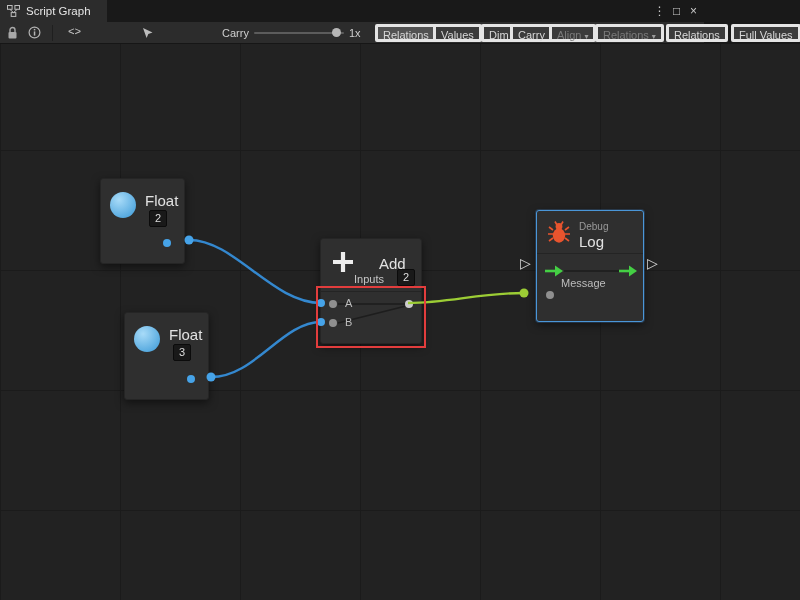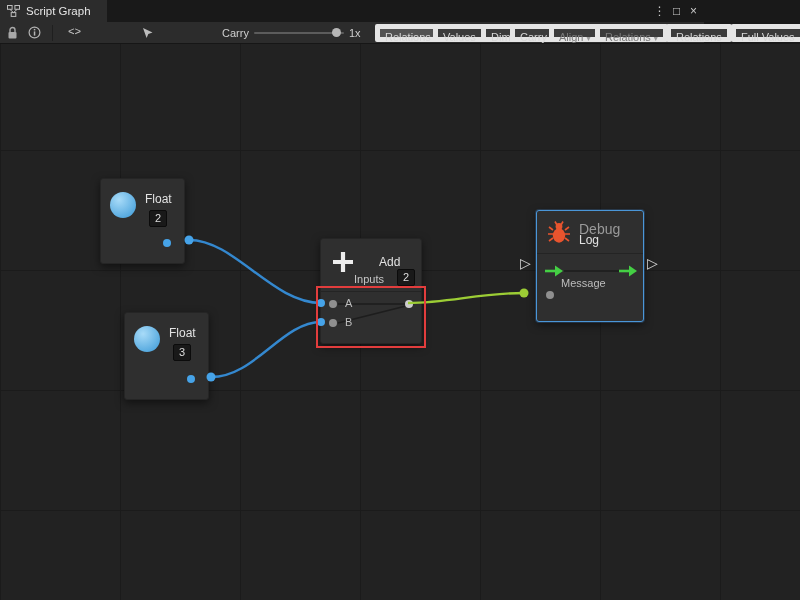--- a/index.html
+++ b/index.html
@@ -10,51 +10,51 @@
   
   .titlebar{position:relative;height:22px;background:#191919;display:flex}
   .tab{display:flex;align-items:center;gap:6px;padding:0 16px 0 7px;background:#2c2c2c;color:#e6e6e6;font-size:11.5px;height:22px;cursor:default}
   .win-controls{position:absolute;right:2px;top:0;height:22px;display:flex;align-items:center;color:#c9c9c9}
   .win-controls span{width:17px;text-align:center;font-size:12px;line-height:22px;cursor:default}
 
   
   .toolbar{position:relative;height:22px;background:#2c2c2c;border-bottom:1px solid #161616;font-size:11px;color:#d4d4d4}
   .toolbar .abs{position:absolute}
   .tb-divider{position:absolute;left:52px;top:3px;width:1px;height:16px;background:#1f1f1f}
-  .tbtn{position:absolute;top:2px;height:18px;line-height:16px;padding:0 5px;background:#3b3b3b;border:5px solid #e5e5e5;border-radius:2px;color:#d8d8d8;font-size:11px;cursor:default;white-space:nowrap}
+  .tbtn{position:absolute;top:2px;height:18px;line-height:16px;padding:0 5px;background:#3b3b3b;border:3px solid #e5e5e5;border-radius:2px;color:#d8d8d8;font-size:11px;cursor:default;white-space:nowrap}
   .tbtn.active{background:#525252}
   .tbtn.disabled{color:#7b7b7b}
   .tbtn .arrow{font-size:8px;color:#9a9a9a;margin-left:3px}
   .zoom-track{position:absolute;left:254px;top:10px;width:90px;height:2px;background:#5c5c5c;border-radius:1px}
   .zoom-handle{position:absolute;left:332px;top:6px;width:9px;height:9px;border-radius:50%;background:#b6b6b6}
   .code-glyph{font-family:"Liberation Mono",monospace;color:#c8c8c8}
 
   
   .canvas{position:relative;width:800px;height:556px;background-color:#222222;
     background-image:linear-gradient(to right,#1b1b1b 1px,transparent 1px),
                      linear-gradient(to bottom,#1b1b1b 1px,transparent 1px);
     background-size:120px 120px;background-position:0px 106px}
 
   .wires{position:absolute;inset:0;z-index:4;pointer-events:none}
 
   .node{position:absolute;background:#2f2f2f;border:1px solid #252525;border-radius:3px;box-shadow:0 3px 9px rgba(0,0,0,.5);z-index:2}
-  .node .ntitle{position:absolute;font-size:12px;color:#e2e2e2}
+  .node .ntitle{position:absolute;font-size:15px;color:#e2e2e2}
   .node .nsub{position:absolute;font-size:11px;color:#c6c6c6}
   .vbox{position:absolute;min-width:18px;height:17px;line-height:15px;text-align:center;background:#191919;border:1px solid #0b0b0b;border-radius:2px;font-size:11px;color:#dcdcdc;padding:0 3px}
   .circle{position:absolute;width:26px;height:26px;border-radius:50%;background:radial-gradient(circle at 35% 30%,#a8dbf8,#55a9df 75%)}
   .pdot{position:absolute;width:8px;height:8px;border-radius:50%}
   .pdot.blue{background:#46a3e8}
   .pdot.gray{background:#8f8f8f}
   .pdot.light{background:#cccccc}
   .plabel{position:absolute;font-size:11px;color:#bdbdbd}
   .ports-divider{position:absolute;left:0;right:0;border-top:1px solid #242424}
   .nrel{position:absolute;left:0;top:0;pointer-events:none}
 
   .debug-node{border:1.5px solid #4a96d8;box-shadow:0 0 0 1px rgba(70,140,210,.25),0 3px 9px rgba(0,0,0,.5)}
-  .cat-label{position:absolute;font-size:14px;color:#9a9a9a}
+  .cat-label{position:absolute;font-size:10px;color:#9a9a9a}
 
   .redbox{position:absolute;border:2px solid #e23d3d;z-index:5;pointer-events:none}
   .flowtri{position:absolute;color:#d2d2d2;font-size:14px;z-index:3;line-height:14px}
 </style>
 </head>
 <body>
 
 <div class="window">
 
   <div class="titlebar">

